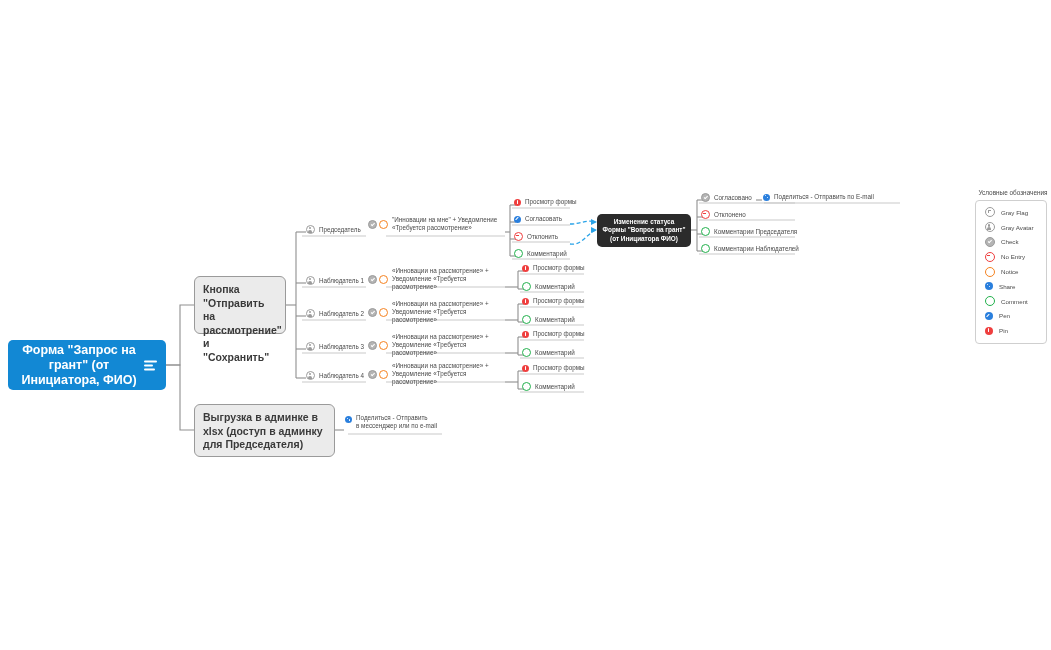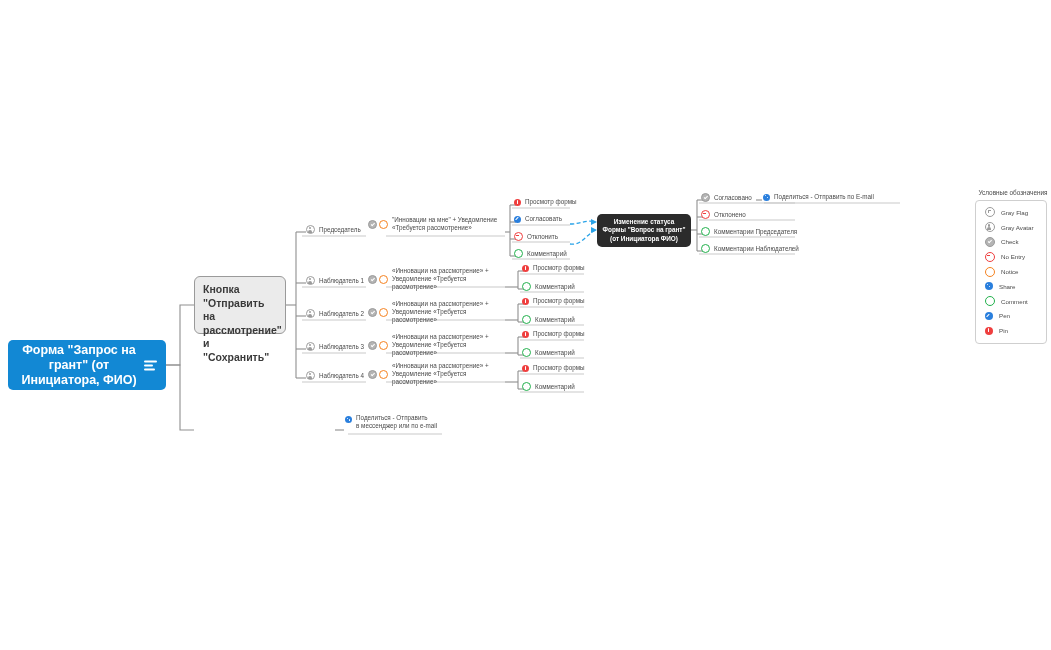--- a/index.html
+++ b/index.html
@@ -211,20 +211,23 @@
     <span class="burger">
         <i></i>
         <i></i>
         <i></i>
       </span>
   </div>
 
   <div class="grey-box" id="box-send">
     <span>Кнопка "Отправить на рассмотрение" и "Сохранить"</span>
   </div>
+  <div class="grey-box" id="box-xlsx">
+    <span>Выгрузка в админке в xlsx (доступ в админку для Председателя)</span>
+  </div>
 
   <div class="topic" style="left:306px;top:225px;">
     <span class="ic ic-7 ic-avatar"></span>
     <span class="tlabel">Председатель</span>
   </div>
   <div class="topic two-line" style="left:368px;top:216px;width:138px;">
     <span class="ic ic-7 ic-check"></span>
     <span class="ic ic-7 ic-notice" style="margin-left:-2px;"></span>
     <span class="tlabel">"Инновации на мне" + Уведомление «Требуется рассмотрение»</span>
   </div>

